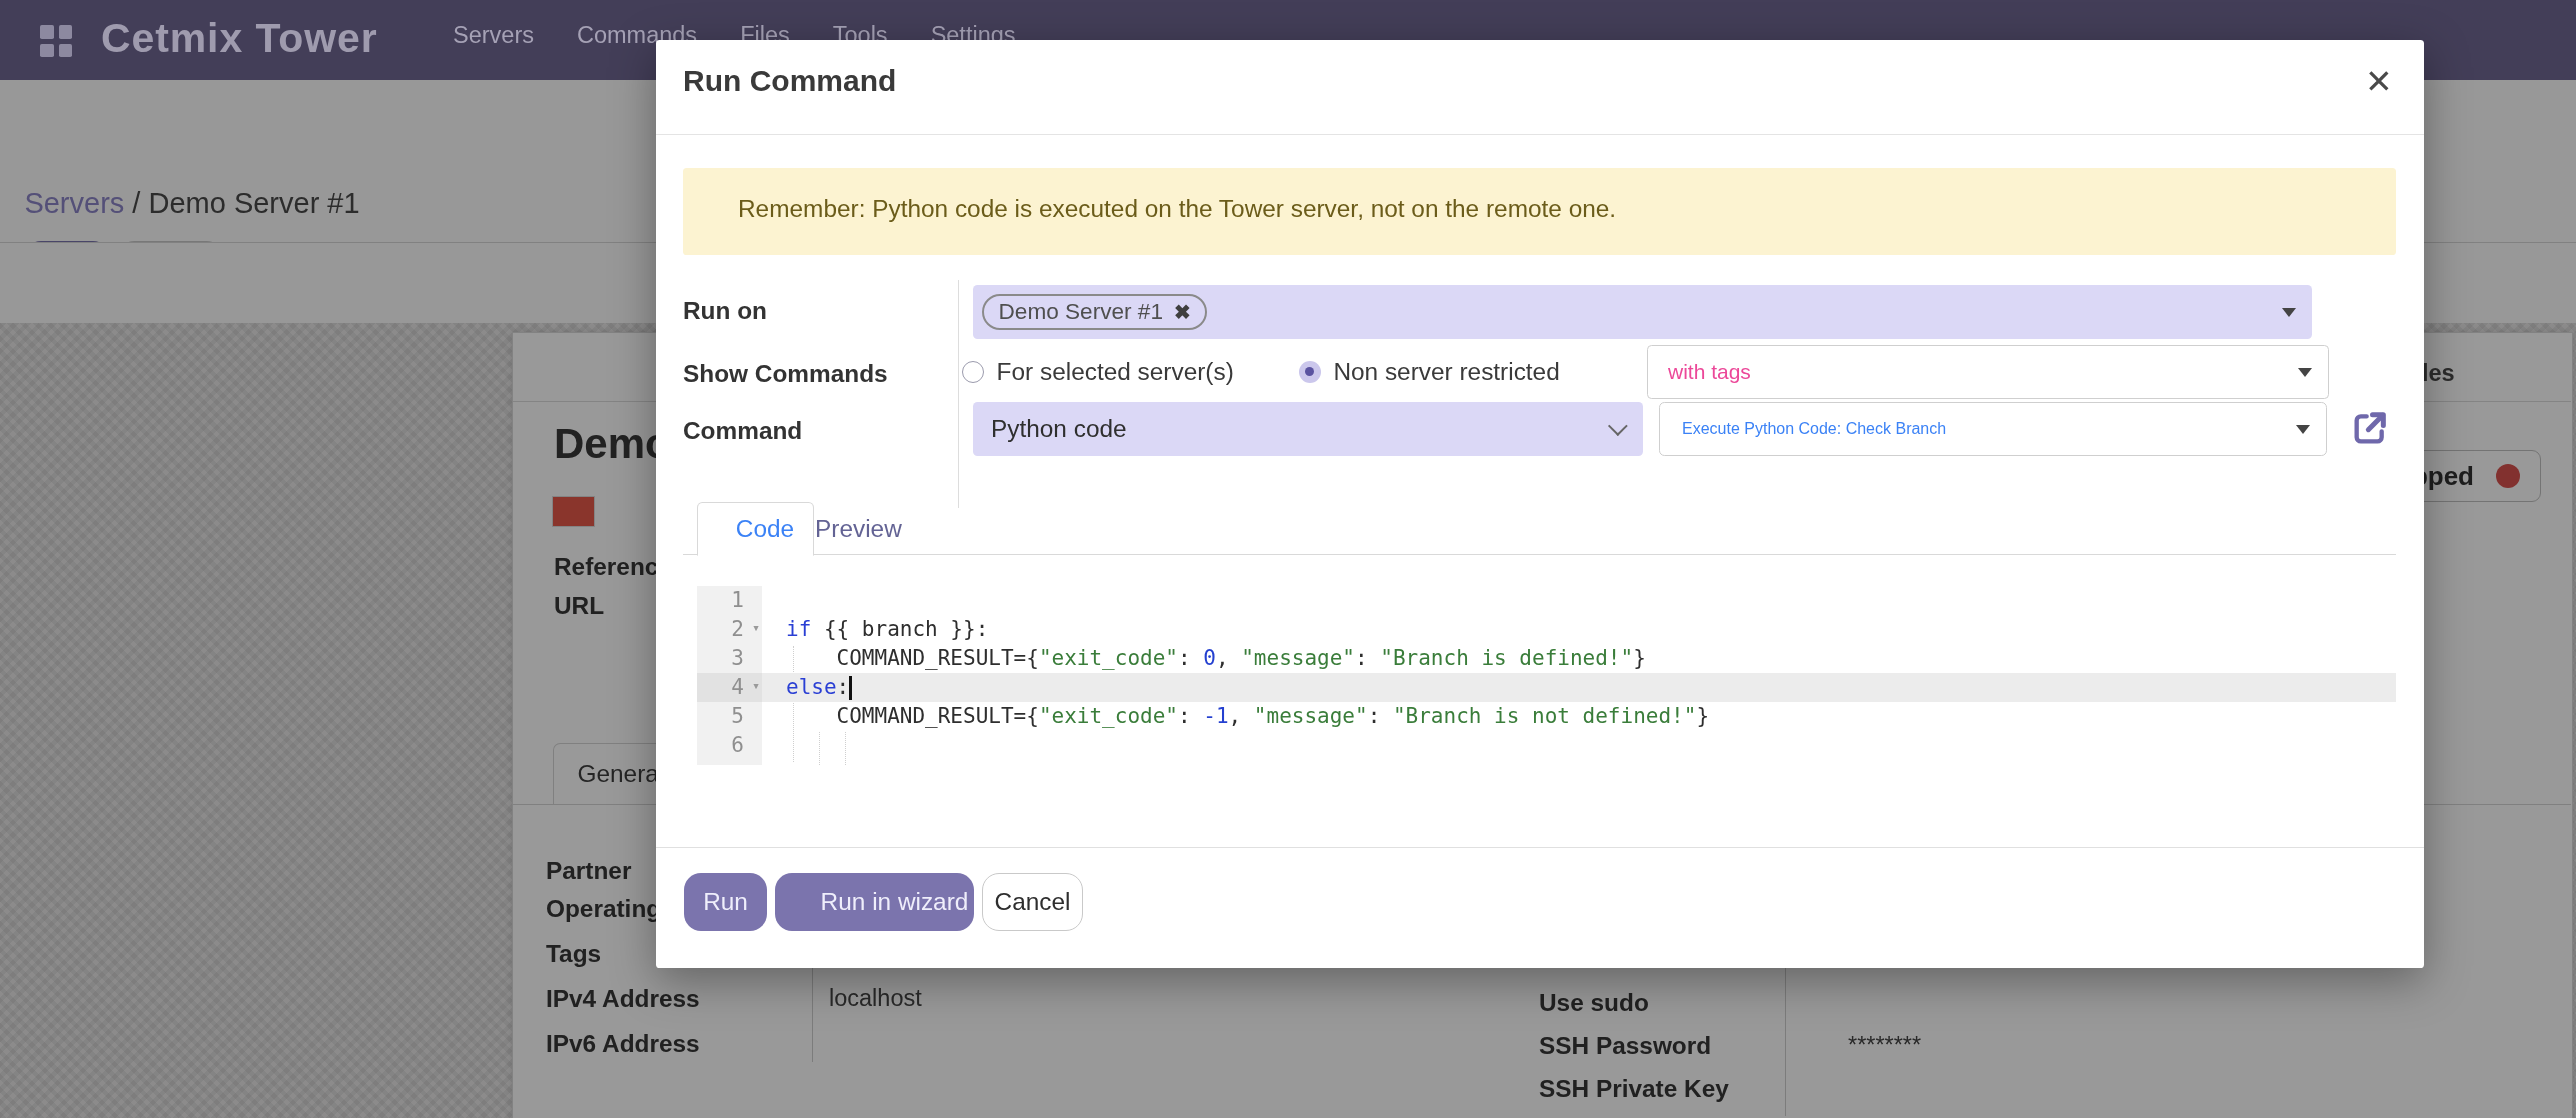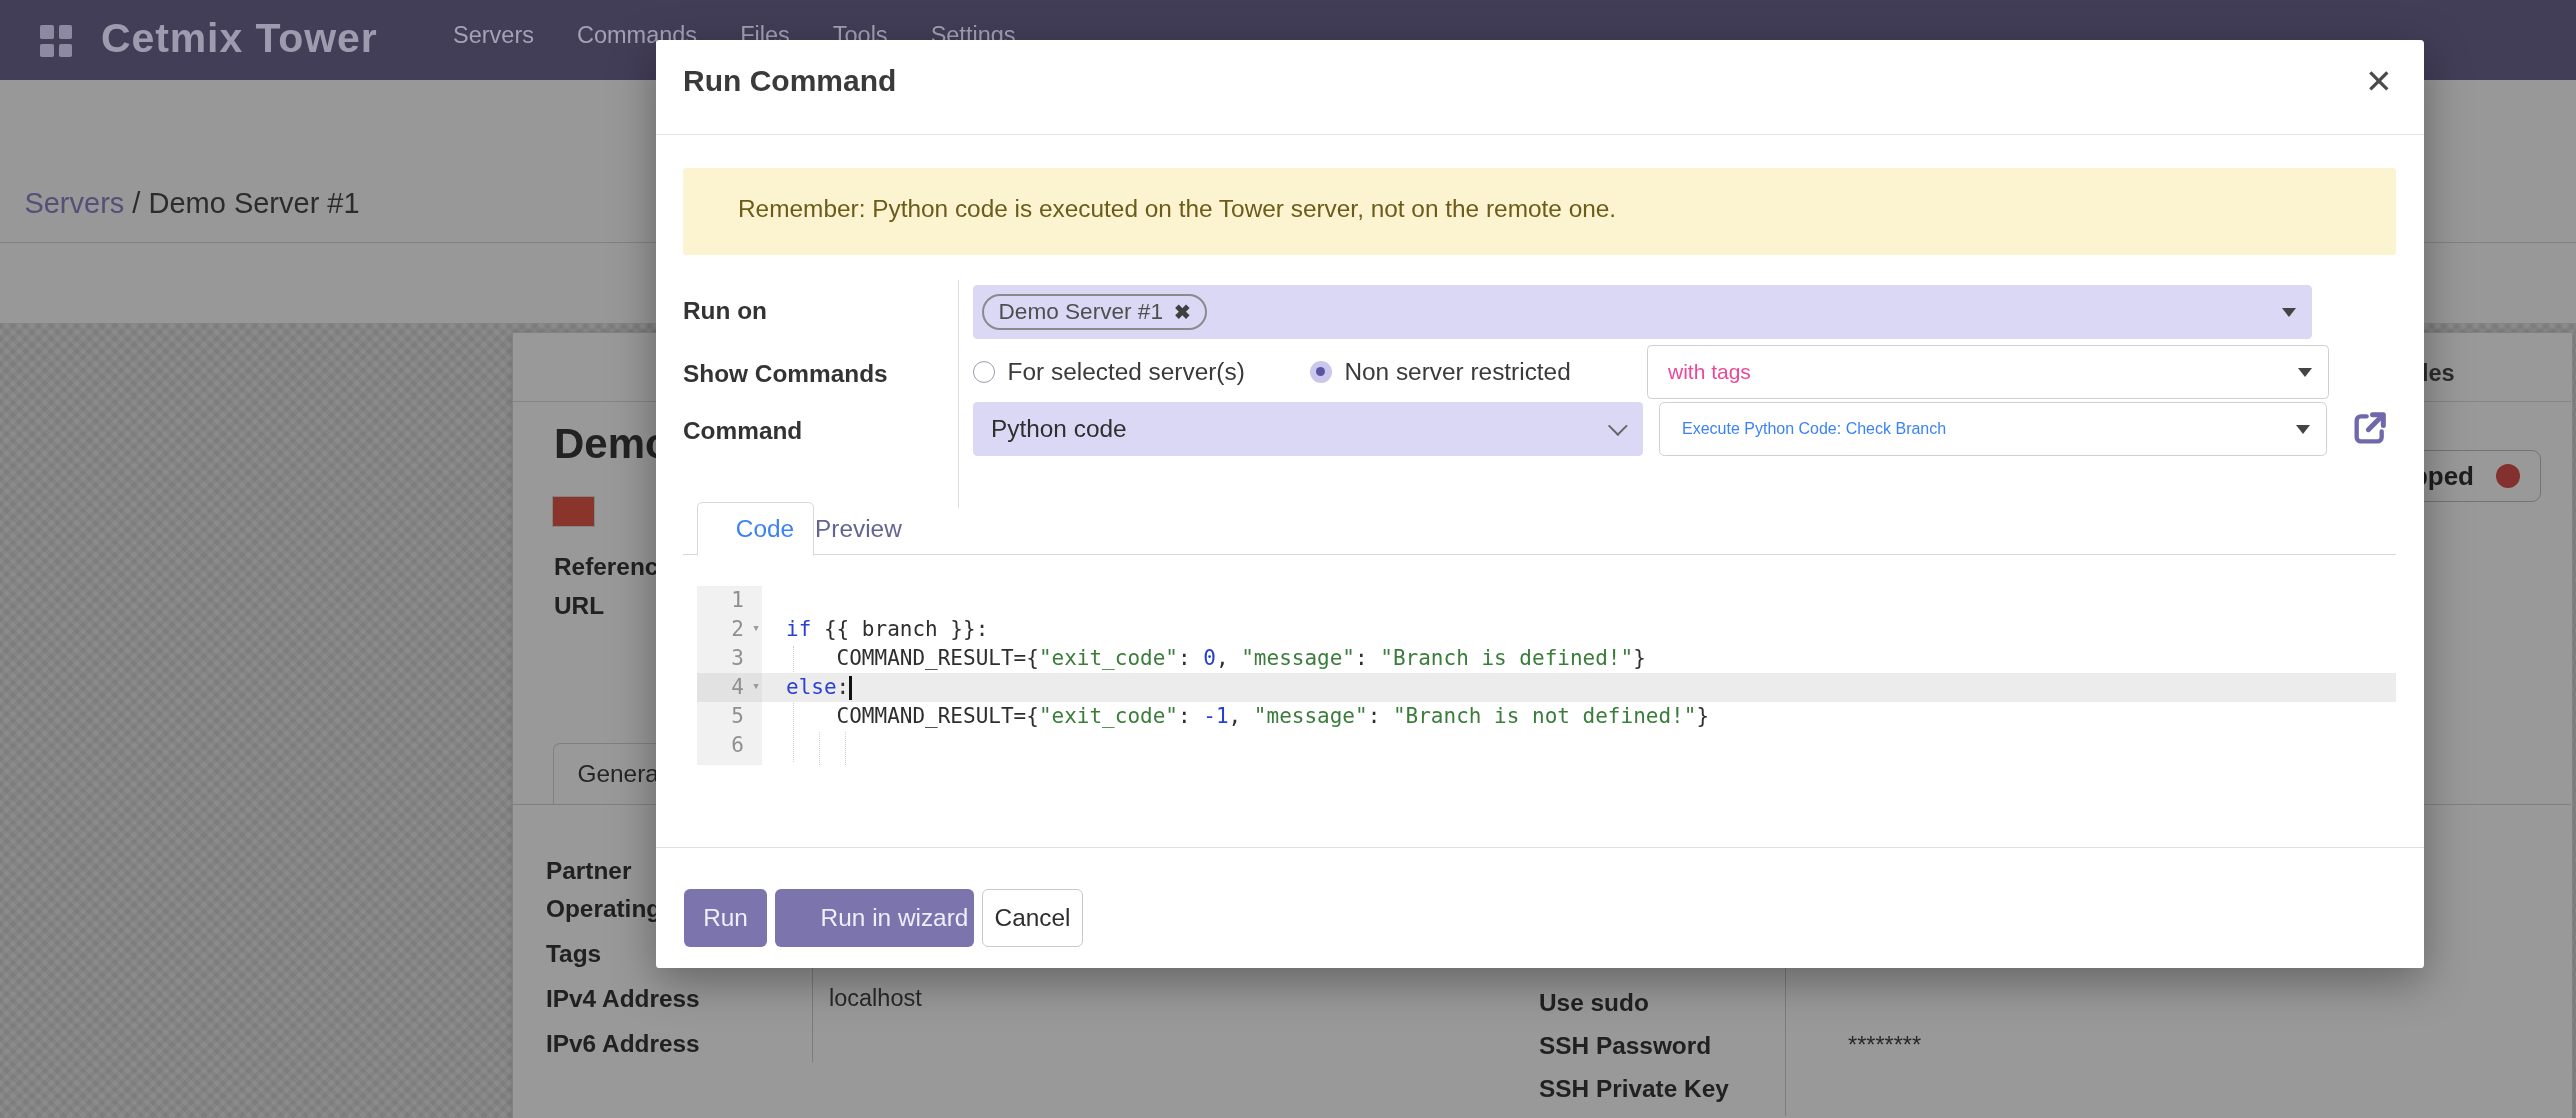--- a/index.html
+++ b/index.html
@@ -14,22 +14,22 @@
   .grid-icon span{background:#8d89a0;border-radius:1.8px;}
   .brand{left:101px;top:14.5px;font-size:41px;font-weight:bold;color:#9f9bae;letter-spacing:0.9px;}
   .nav-items{left:453px;top:22px;display:flex;gap:43px;}
   .nav-item{font-size:23.5px;color:#a5a1b5;white-space:nowrap;}
 
   
   .strip1{left:0;top:80px;width:2576px;height:162px;background:#fdfdfd;}
   .strip2{left:0;top:242px;width:2576px;height:81px;background:#fdfdfd;border-top:0.9px solid #d8d8d8;}
   .breadcrumb{left:24.4px;top:107px;font-size:29px;color:#4a4a4a;}
   .bc-link{color:var(--link-purple);}
-  .btn{display:flex;align-items:center;justify-content:center;border-radius:6px;
-       font-size:24.4px;box-sizing:border-box;white-space:nowrap;margin-top:16px;}
+  .btn{display:flex;align-items:center;justify-content:center;border-radius:17px;
+       font-size:24.4px;box-sizing:border-box;white-space:nowrap;}
   .btn-primary{background:var(--accent-purple);color:#efeefb;}
   .btn-secondary{background:#fff;color:#2e2e2e;border:0.9px solid #c9c9c9;}
   .edit-btn{left:24.4px;top:161px;width:86px;height:61px;}
   .create-btn{left:117px;top:161px;width:107px;height:61px;}
   .runcmd-btn{left:24.4px;top:255px;width:232px;height:63px;gap:7.2px;}
   .flight-btn{left:264px;top:255px;width:234px;height:63px;gap:9px;}
   .testconn-btn{left:505px;top:255px;width:254px;height:63px;}
   .glyph{font-size:22px;opacity:.85;}
   .plane{display:inline-block;transform:rotate(-28deg);}
 
@@ -85,21 +85,21 @@
   .lbl-show{left:27px;top:320px;}
   .lbl-cmd{left:27px;top:377px;}
   .runon-field{left:317px;top:245px;width:1339px;height:54px;background:var(--lavender);
     border-radius:4.5px;display:flex;align-items:center;padding:0 16.3px 0 9px;box-sizing:border-box;}
   .tag-pill{display:inline-flex;align-items:center;gap:11px;border:2.7px solid #8a8a8a;
     border-radius:902px;padding:2.7px 14.5px;font-size:22.6px;color:#4f4f4f;white-space:nowrap;}
   .tag-x{font-size:20px;font-weight:bold;color:#3f3f3f;cursor:pointer;}
   .caret{width:0;height:0;border-left:7.2px solid transparent;border-right:7.2px solid transparent;
          border-top:9px solid #444;}
   .runon-field .caret{margin-left:auto;}
-  .radio-row{left:317px;top:305px;width:1339px;height:54px;display:flex;align-items:center;}
+  .radio-row{left:306px;top:305px;width:1339px;height:54px;display:flex;align-items:center;}
   .radio{width:22px;height:22px;border-radius:50%;box-sizing:border-box;}
   .radio.off{border:1.8px solid #9b9bad;background:#fff;}
   .radio.on{background:#cbc7ec;position:relative;}
   .radio.on::after{content:"";position:absolute;left:6.3px;top:6.3px;width:9px;height:9px;
     border-radius:50%;background:#5a53a0;}
   .radio-lbl{font-size:24.4px;color:#3a3a3a;margin:0 0 0 12.6px;white-space:nowrap;}
   .gap{width:65px;}
   .wtags{left:991px;top:305px;width:682px;height:54px;background:#fff;border:0.9px solid #cfcfcf;
     border-radius:4.5px;display:flex;align-items:center;padding:0 16.3px 0 20px;box-sizing:border-box;}
   .wtags span{font-size:21px;color:#ec4899;}

